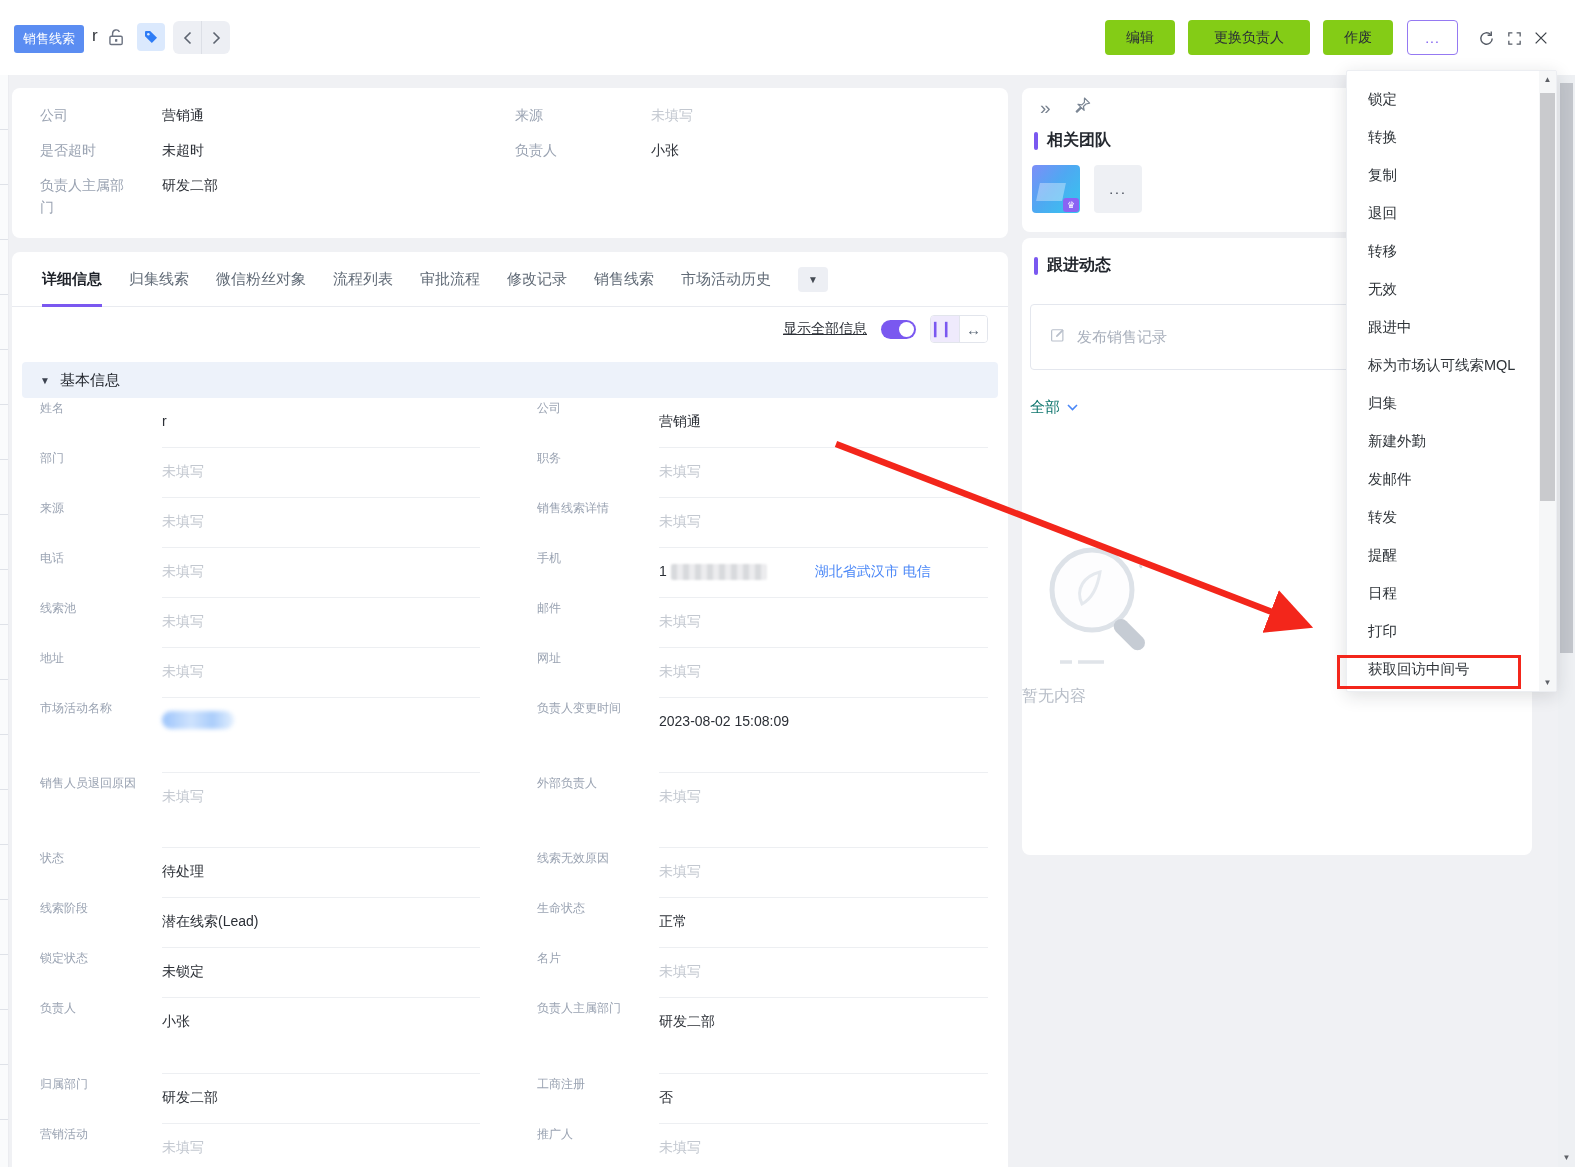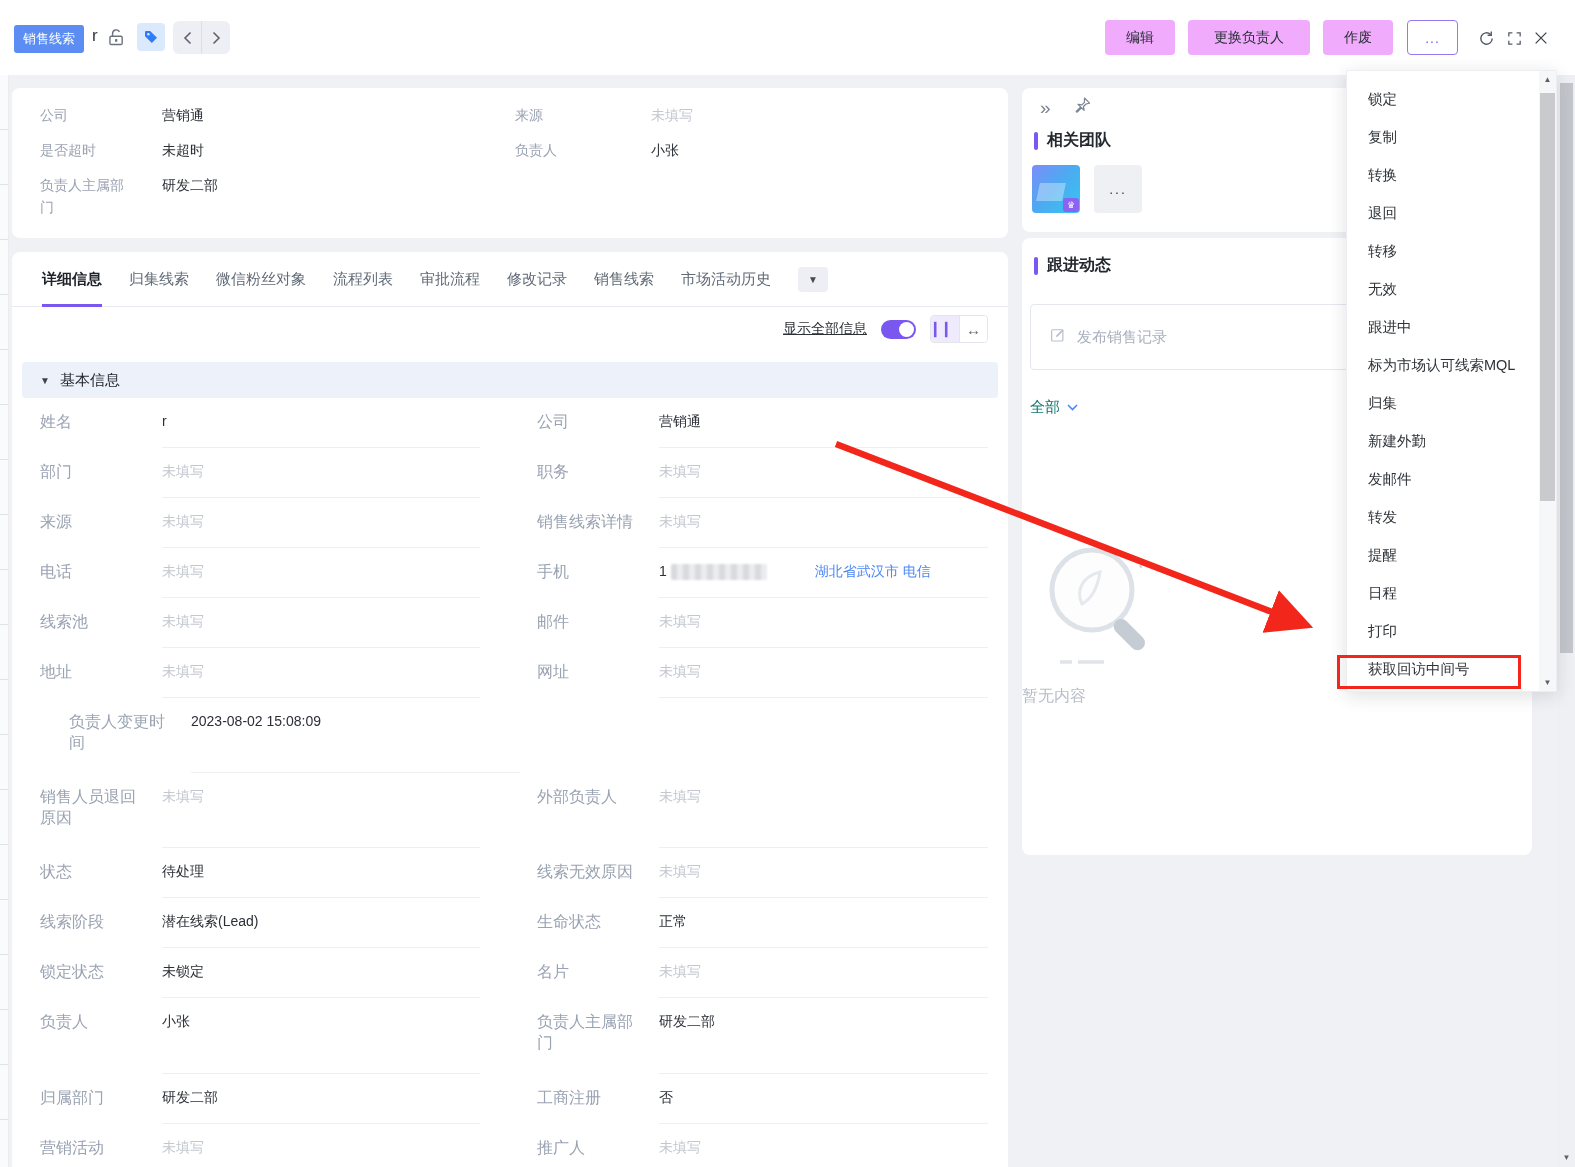--- a/index.html
+++ b/index.html
@@ -8,21 +8,21 @@
 
   
   .topbar { position:absolute; left:0; top:0; width:1575px; height:75px; background:#fff; z-index:2; }
   .entity-badge { position:absolute; left:14px; top:25px; background:#5b8df2; color:#fff; font-size:13px; padding:5px 9px; border-radius:3px; }
   .rec-title { position:absolute; left:92px; top:26px; font-size:17px; color:#33373d; }
   .icon-lock { position:absolute; left:106px; top:27px; }
   .tag-box { position:absolute; left:137px; top:23px; width:28px; height:28px; background:#dbe9fd; border-radius:4px; display:flex; align-items:center; justify-content:center; }
   .nav-group { position:absolute; left:173px; top:21px; width:57px; height:33px; background:#edeff4; border-radius:6px; display:flex; }
   .nav-group .nbtn { flex:1; display:flex; align-items:center; justify-content:center; color:#5d6470; }
   .nav-group .nbtn:first-child { border-right:1px solid #dcdfe6; }
-  .tb-btn { position:absolute; top:20px; height:35px; background:#f0abfc; border:none; border-radius:4px; font-size:14px; color:#2a2f36; font-family:inherit; text-align:center; }
+  .tb-btn { position:absolute; top:20px; height:35px; background:#84cc16; border:none; border-radius:4px; font-size:14px; color:#2a2f36; font-family:inherit; text-align:center; }
   .btn-edit { left:1105px; width:70px; }
   .btn-owner { left:1188px; width:122px; }
   .btn-void { left:1323px; width:70px; }
   .btn-more { position:absolute; left:1407px; top:20px; width:51px; height:35px; background:#fff; border:1px solid #9579f2; border-radius:4px; color:#7a58f0; font-size:14px; letter-spacing:1px; }
   .win-ic { position:absolute; top:28px; width:20px; height:20px; display:flex; align-items:center; justify-content:center; }
 
   
   .edge-strip { position:absolute; left:0; top:75px; width:9px; bottom:0; background:#fafbfc; border-right:1px solid #ebecf0; z-index:0;
     background-image:repeating-linear-gradient(#fafbfc 0 54px, #dfe2e8 54px 55px); }
 
@@ -48,21 +48,21 @@
   .seg.active { background:#efeafc; color:#7a58f0; font-weight:bold; letter-spacing:1px; }
   .seg.plain { background:#fff; color:#5f6b7a; border-left:1px solid #e2e5ec; font-size:15px; }
   .section-head { margin:11px 10px 0 10px; height:36px; background:#edf2fa; border-radius:4px; display:flex; align-items:center; padding-left:18px; gap:10px; }
   .caret { font-size:10px; color:#3c4350; }
   .section-title { font-size:15px; font-weight:normal; color:#23272e; }
 
   .frow { display:flex; }
   .fcell { display:flex; }
   .fcell.l { margin-left:28px; width:440px; }
   .fcell.r { margin-left:57px; width:451px; }
-  .flabel { width:96px; min-width:96px; margin-right:26px; padding-top:13px; color:#9aa3b2; font-size:16px; line-height:21px; }
+  .flabel { width:96px; min-width:96px; margin-right:26px; color:#9aa3b2; font-size:12px; line-height:21px; }
   .fvalue { flex:1; padding-top:13px; border-bottom:1px solid #edeff2; font-size:14px; color:#2b2f36; line-height:21px; }
   .fvalue.empty { color:#c3c8d0; }
   .h50 .fcell { height:50px; } .h75 .fcell { height:75px; } .h76 .fcell { height:76px; }
   .px-pill { display:inline-block; vertical-align:middle; width:96px; height:16px; margin-left:4px; border-radius:2px;
     background:repeating-linear-gradient(90deg,#d8dadd 0 6px,#ececee 6px 12px); filter:blur(1.2px); }
   .blur-pill { display:inline-block; width:72px; height:18px; border-radius:9px;
     background:linear-gradient(90deg,#9cc4fb,#cfe3fd 40%,#aacdfb 70%,#e4f0fe); filter:blur(2px); }
   .geo-link { color:#4a87f7; margin-left:48px; }
 
   
@@ -263,20 +263,24 @@
     <div class="fcell l">
         <span class="flabel">地址</span>
         <span class="fvalue empty">未填写</span>
       </div>
     <div class="fcell r">
         <span class="flabel">网址</span>
         <span class="fvalue empty">未填写</span>
       </div>
   </div>
   <div class="frow h75">
+    <div class="fcell l">
+        <span class="flabel">市场活动名称</span>
+        <span class="fvalue"><span class="blur-pill"></span></span>
+      </div>
     <div class="fcell r">
         <span class="flabel">负责人变更时间</span>
         <span class="fvalue">2023-08-02 15:08:09</span>
       </div>
   </div>
   <div class="frow h75">
     <div class="fcell l">
         <span class="flabel">销售人员退回原因</span>
         <span class="fvalue empty">未填写</span>
       </div>
@@ -395,22 +399,22 @@
       <path d="M104 16c7 2 12 7 15 13" fill="none" stroke="#d6dbe1" stroke-width="2.6" stroke-dasharray="1.5 8" stroke-linecap="round"></path>
       <path d="M38 124h12 M56 124h26" stroke="#e0e4e9" stroke-width="3.5"></path>
     </svg>
     <div class="empty-text">暂无内容</div>
   </div>
 </div>
 
 <div class="dropdown">
   <div class="menu-list">
     <div class="menu-item">锁定</div>
+    <div class="menu-item">转换</div>
     <div class="menu-item">复制</div>
-    <div class="menu-item">转换</div>
     <div class="menu-item">退回</div>
     <div class="menu-item">转移</div>
     <div class="menu-item">无效</div>
     <div class="menu-item">跟进中</div>
     <div class="menu-item">标为市场认可线索MQL</div>
     <div class="menu-item">归集</div>
     <div class="menu-item">新建外勤</div>
     <div class="menu-item">发邮件</div>
     <div class="menu-item">转发</div>
     <div class="menu-item">提醒</div>

